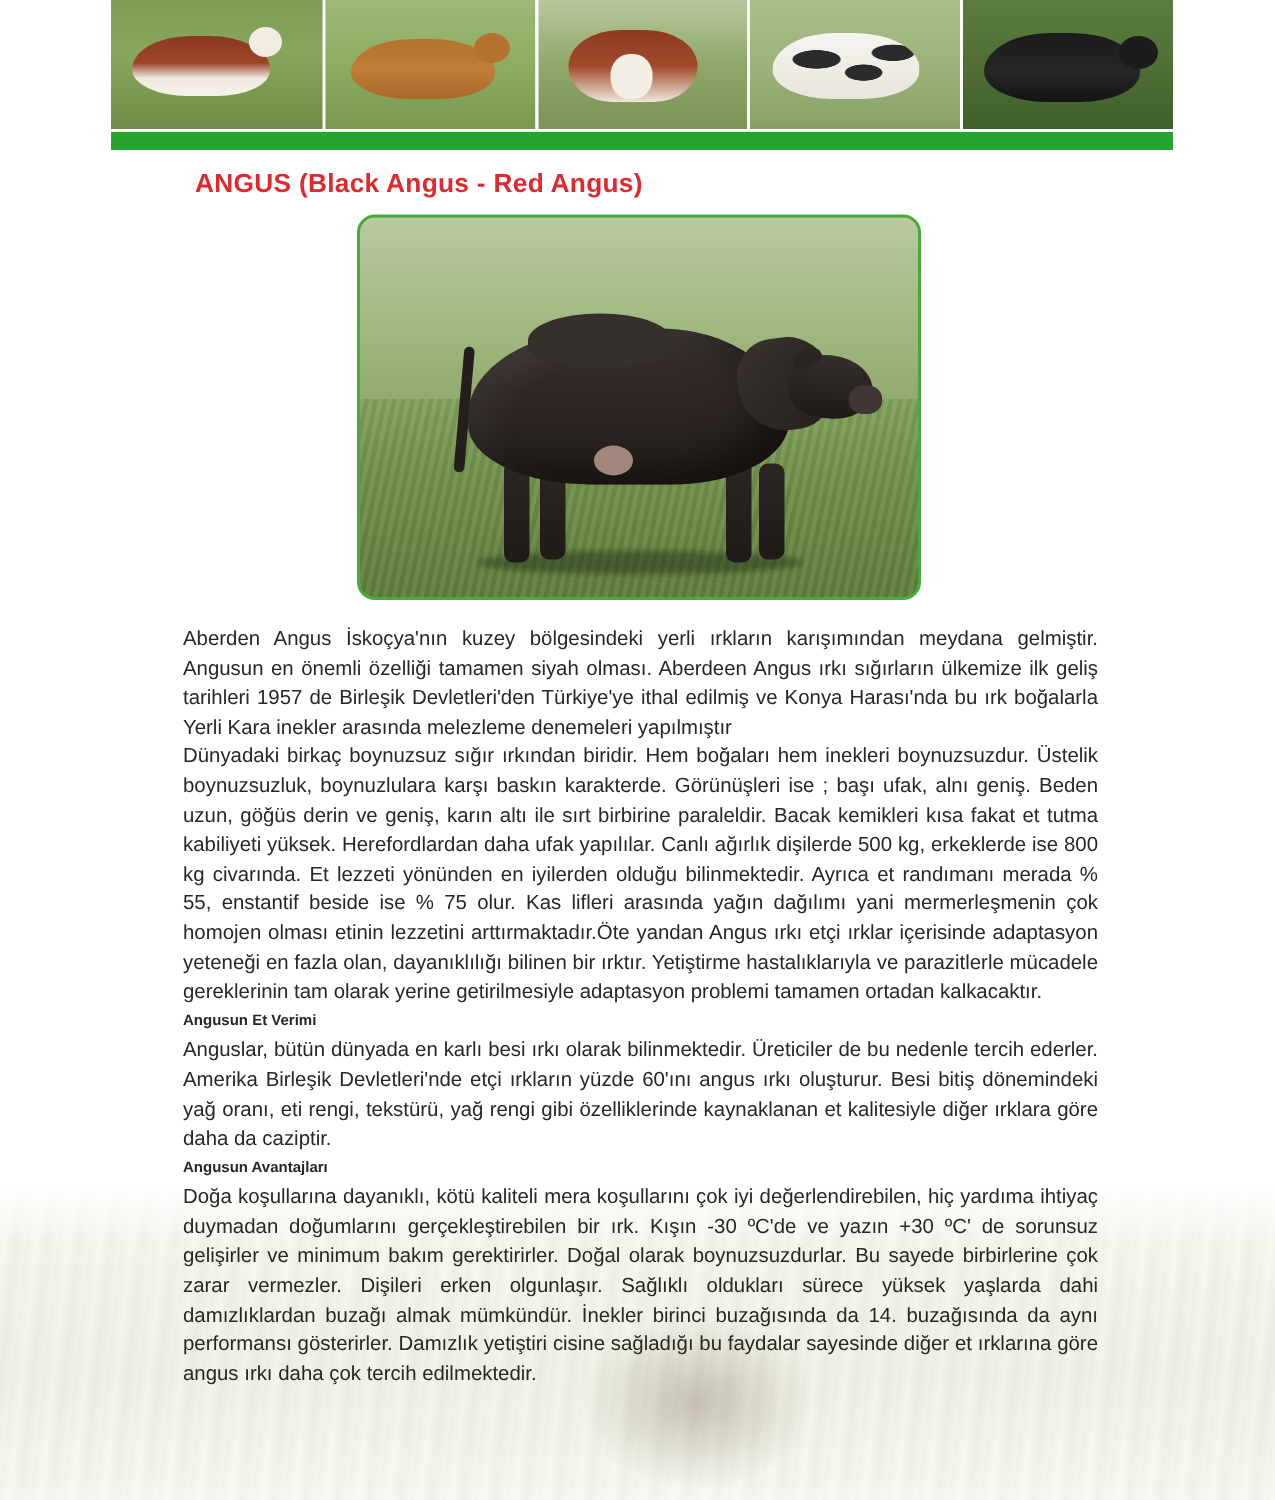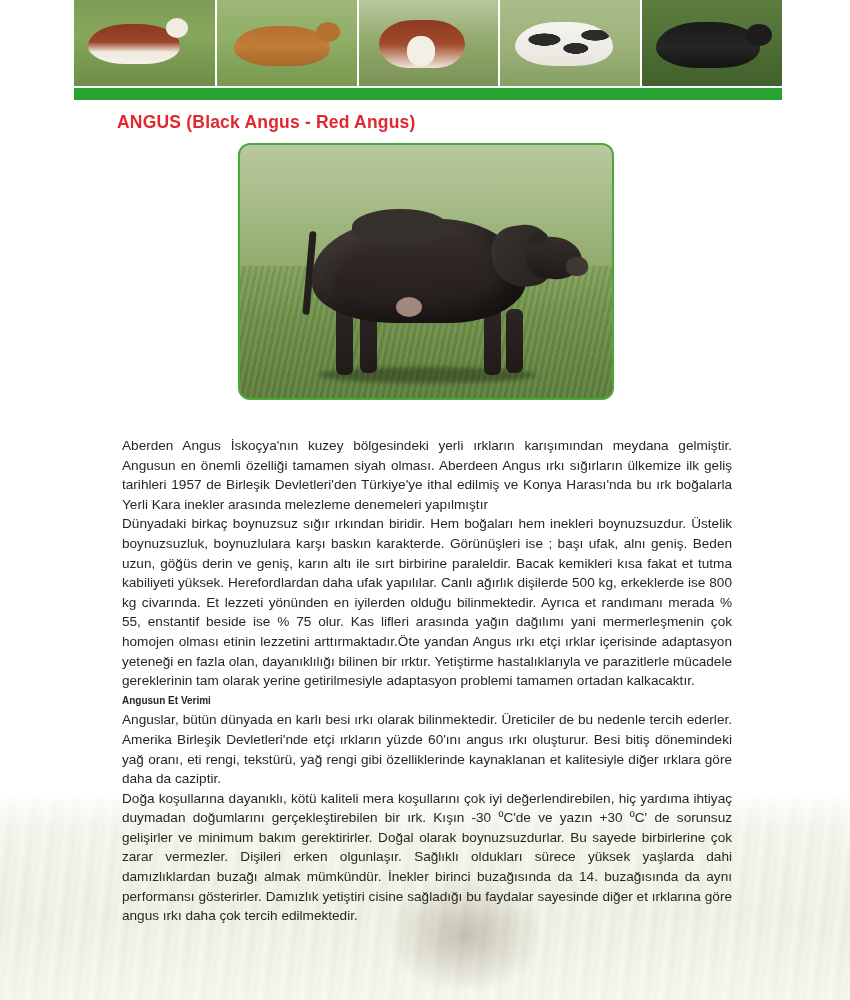--- a/index.html
+++ b/index.html
@@ -137,21 +137,21 @@
     left: 74px;
     top: 88px;
     width: 708px;
     height: 12px;
     background: #27a332;
   }
 
   
   .heading {
     position: absolute;
-    left: 117px;
+    left: 130px;
     top: 112px;
     font-size: 17.5px;
     font-weight: bold;
     color: #e0282e;
     letter-spacing: 0.2px;
     white-space: nowrap;
   }
 
   
   .photo-frame {
@@ -260,21 +260,21 @@
     width: 218px; height: 16px;
     background: rgba(30,40,20,0.45);
     border-radius: 50%;
     filter: blur(2px);
   }
 
   
   .body-text {
     position: absolute;
     left: 122px;
-    top: 436px;
+    top: 416px;
     width: 610px;
     font-size: 13.6px;
     line-height: 19.6px;
     color: #2b2622;
     text-align: justify;
   }
   .body-text p {
     margin: 0;
   }
   .subhead {
@@ -339,16 +339,17 @@
     <div class="bull-head"></div>
     <div class="bull-ear"></div>
     <div class="bull-muzzle"></div>
   </div>
 
   <div class="body-text">
     <p>Aberden Angus İskoçya'nın kuzey bölgesindeki yerli ırkların karışımından meydana gelmiştir. Angusun en önemli özelliği tamamen siyah olması. Aberdeen Angus ırkı sığırların ülkemize ilk geliş tarihleri 1957 de Birleşik Devletleri'den Türkiye'ye ithal edilmiş ve Konya Harası'nda bu ırk boğalarla Yerli Kara inekler arasında melezleme denemeleri yapılmıştır</p>
     <p>Dünyadaki birkaç boynuzsuz sığır ırkından biridir. Hem boğaları hem inekleri boynuzsuzdur. Üstelik boynuzsuzluk, boynuzlulara karşı baskın karakterde. Görünüşleri ise ; başı ufak, alnı geniş. Beden uzun, göğüs derin ve geniş, karın altı ile sırt birbirine paraleldir. Bacak kemikleri kısa fakat et tutma kabiliyeti yüksek. Herefordlardan daha ufak yapılılar. Canlı ağırlık dişilerde 500 kg, erkeklerde ise 800 kg civarında. Et lezzeti yönünden en iyilerden olduğu bilinmektedir. Ayrıca et randımanı merada % 55, enstantif beside ise % 75 olur. Kas lifleri arasında yağın dağılımı yani mermerleşmenin çok homojen olması etinin lezzetini arttırmaktadır.Öte yandan Angus ırkı etçi ırklar içerisinde adaptasyon yeteneği en fazla olan, dayanıklılığı bilinen bir ırktır. Yetiştirme hastalıklarıyla ve parazitlerle mücadele gereklerinin tam olarak yerine getirilmesiyle adaptasyon problemi tamamen ortadan kalkacaktır.</p>
     <h3 class="subhead">Angusun Et Verimi</h3>
     <p>Anguslar, bütün dünyada en karlı besi ırkı olarak bilinmektedir. Üreticiler de bu nedenle tercih ederler. Amerika Birleşik Devletleri'nde etçi ırkların yüzde 60'ını angus ırkı oluşturur. Besi bitiş dönemindeki yağ oranı, eti rengi, tekstürü, yağ rengi gibi özelliklerinde kaynaklanan et kalitesiyle diğer ırklara göre daha da caziptir.</p>
+    <h3 class="subhead">Angusun Avantajları</h3>
     <p>Doğa koşullarına dayanıklı, kötü kaliteli mera koşullarını çok iyi değerlendirebilen, hiç yardıma ihtiyaç duymadan doğumlarını gerçekleştirebilen bir ırk. Kışın -30 ºC'de ve yazın +30 ºC' de sorunsuz gelişirler ve minimum bakım gerektirirler. Doğal olarak boynuzsuzdurlar. Bu sayede birbirlerine çok zarar vermezler. Dişileri erken olgunlaşır. Sağlıklı oldukları sürece yüksek yaşlarda dahi damızlıklardan buzağı almak mümkündür. İnekler birinci buzağısında da 14. buzağısında da aynı performansı gösterirler. Damızlık yetiştiri cisine sağladığı bu faydalar sayesinde diğer et ırklarına göre angus ırkı daha çok tercih edilmektedir.</p>
   </div>
 
 </div>
 
 </body></html>

